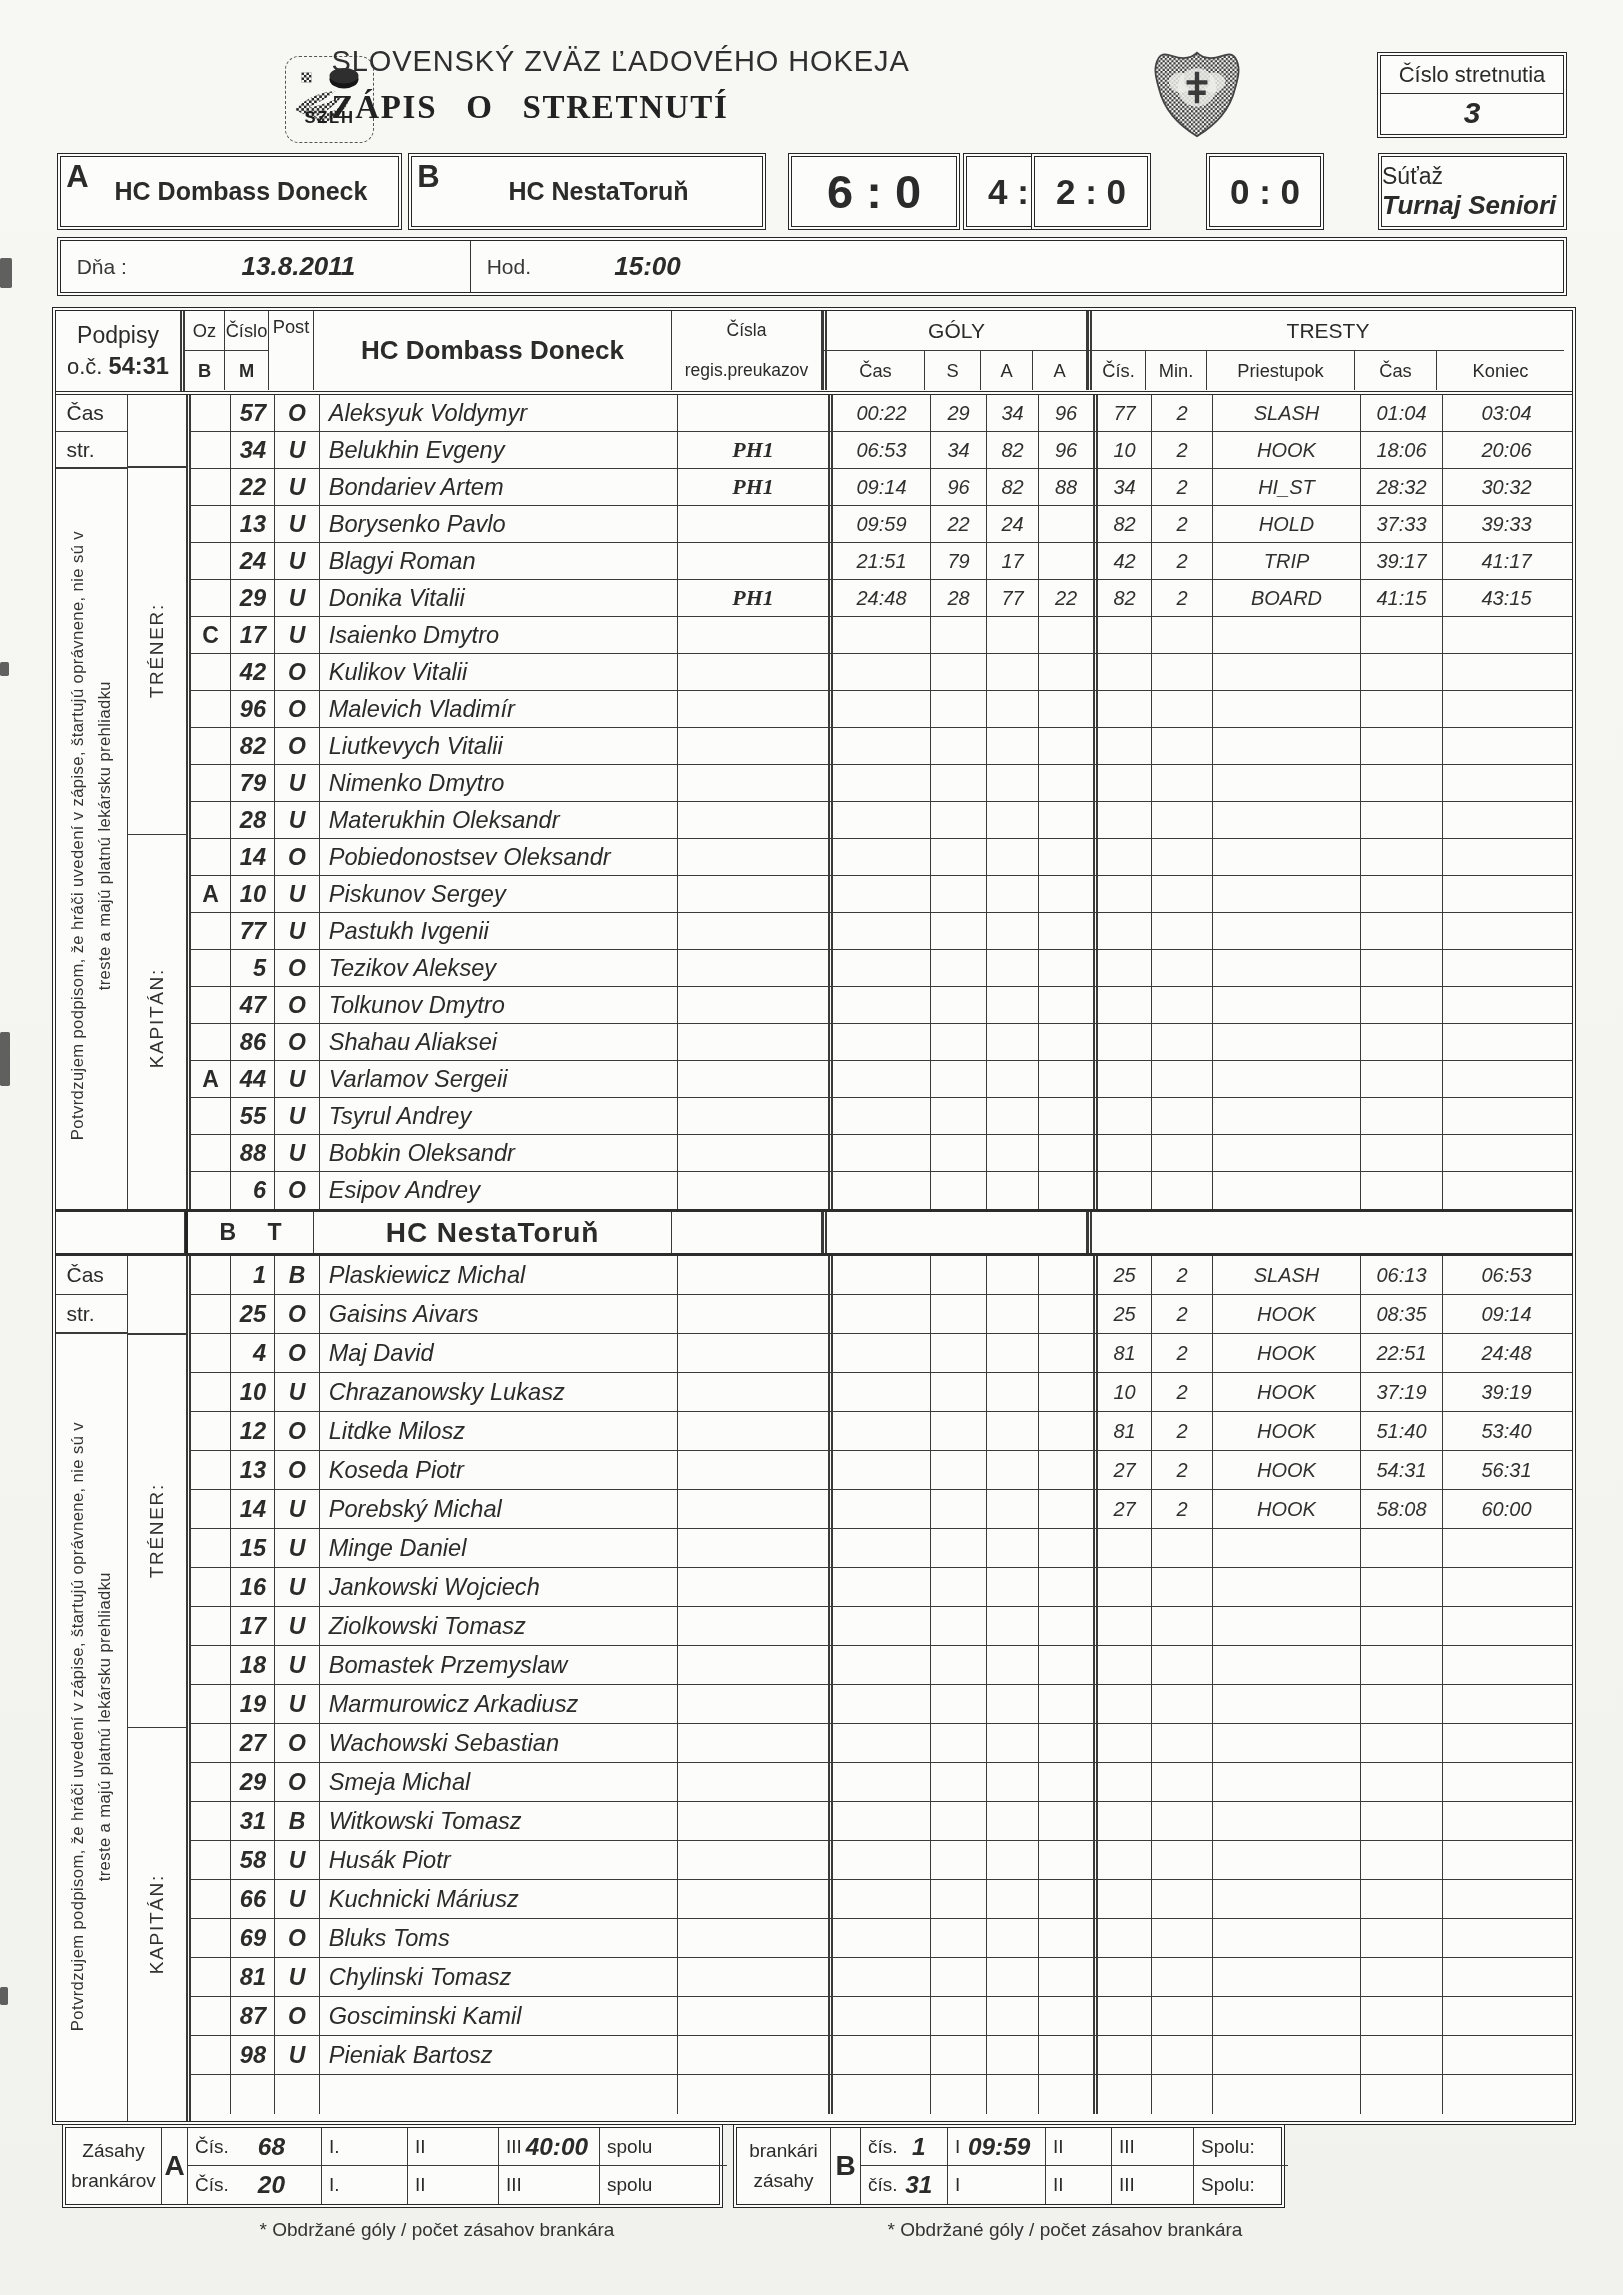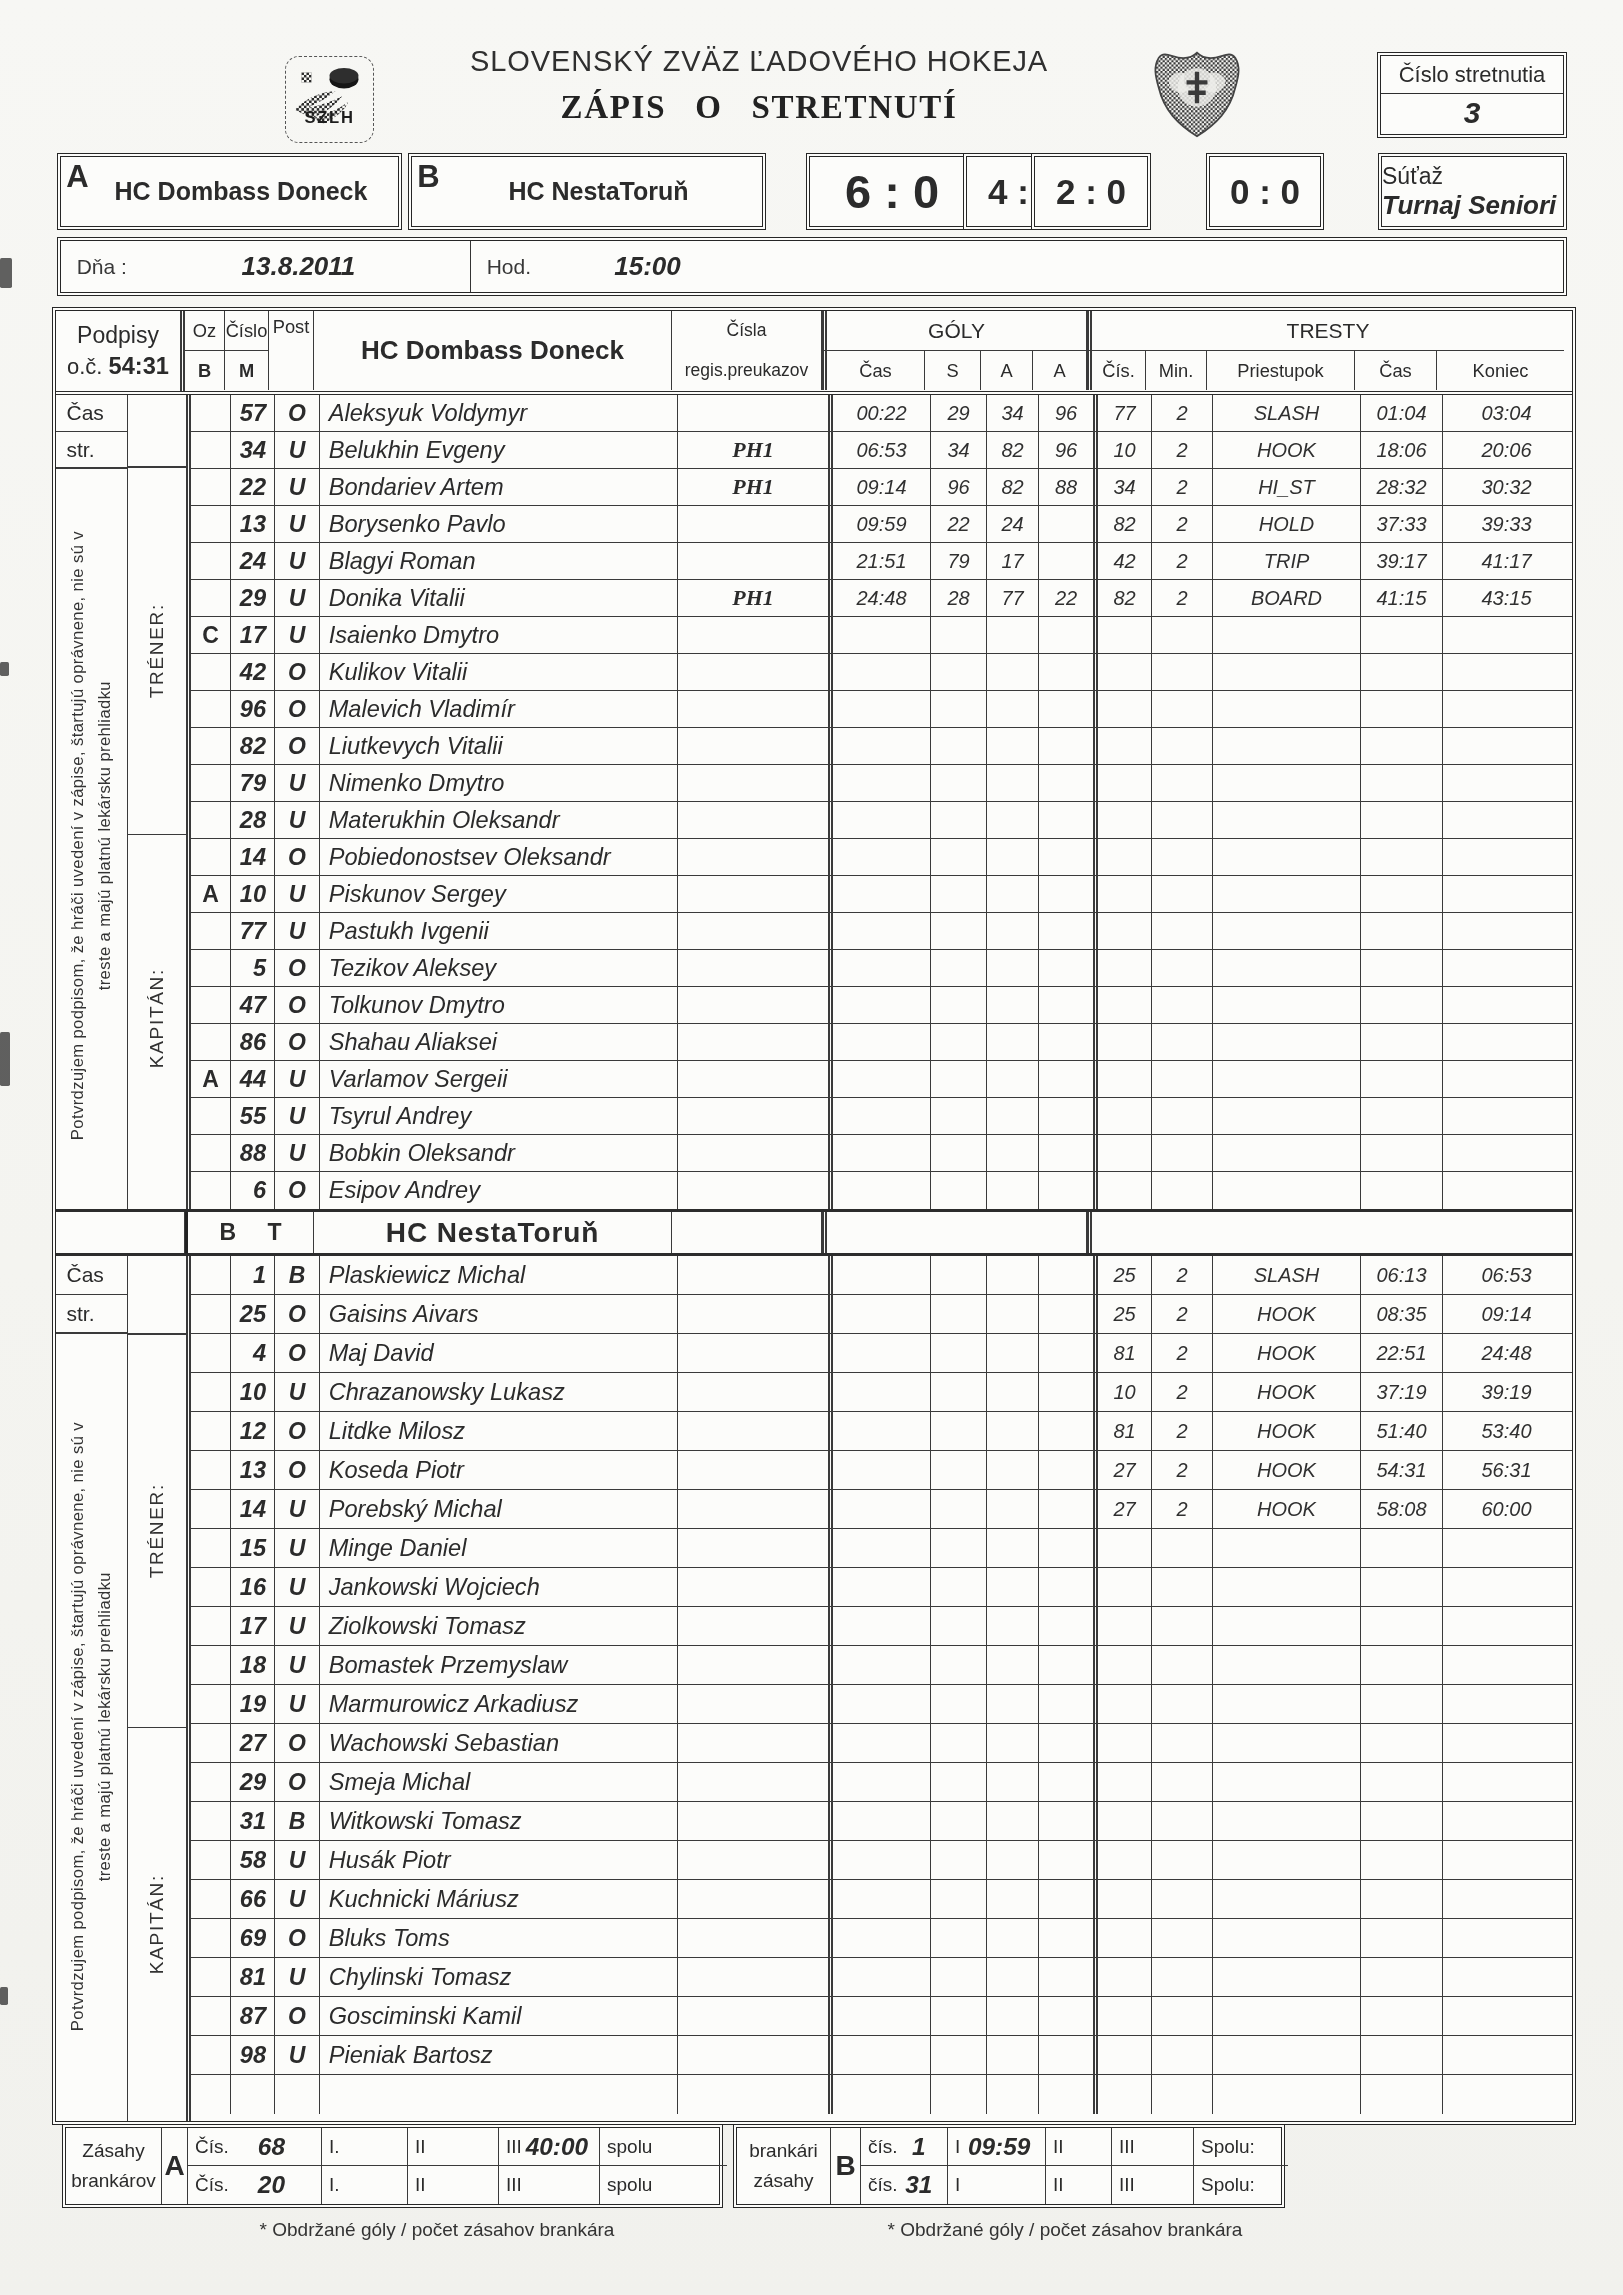--- a/index.html
+++ b/index.html
@@ -6,21 +6,21 @@
   html,body { width:1623px; height:2295px; }
   body { font-family:"Liberation Sans", sans-serif; color:#2b2b2b; background:#e9e9e6; }
   .page { position:relative; width:1623px; height:2295px; overflow:hidden;
           background:linear-gradient(180deg,#f7f7f4 0%,#f4f4f0 55%,#f1f1ed 100%); }
 
   
   .smudge { position:absolute; left:0; background:#2e2e2e; border-radius:1.7px; opacity:.75; }
 
   
   .hdr-titles { position:absolute; left:759px; top:45px; transform:translateX(-50%);
-                text-align:center; width:855px; }
+                width:855px; }
   .title1 { font-size:29px; letter-spacing:0.9px; color:#2f2f2f; }
   .title2 { margin-top:10.5px; font-family:"Liberation Serif", serif; font-weight:bold;
             font-size:33px; letter-spacing:1.7px; word-spacing:19px; color:#222; }
   .szlh-logo { position:absolute; left:285px; top:56px; width:89px; height:87px;
                border:1.7px dashed #555; border-radius:14px; }
   .szlh-logo svg { position:absolute; inset:0; }
   .szlh-text { position:absolute; left:0; right:0; bottom:14px; text-align:center;
                font-weight:bold; font-size:16.6px; letter-spacing:1.7px; color:#1d1d1d; }
   .crest { position:absolute; left:1143px; top:49px; width:108px; height:91px; }
 
@@ -189,21 +189,21 @@
 
   <div class="teams-row">
     <div class="tr-box team-box" style="left:0;width:345px;">
       <span class="team-letter">A</span>
       <span class="team-name">HC Dombass Doneck</span>
     </div>
     <div class="tr-box team-box" style="left:351px;width:358px;">
       <span class="team-letter">B</span>
       <span class="team-name">HC NestaToruň</span>
     </div>
-    <div class="tr-box score-box score-big" style="left:749px;width:172px;">6 : 0</div>
+    <div class="tr-box score-box score-big" style="left:731px;width:172px;">6 : 0</div>
     <div class="tr-box score-box score-mid" style="left:906px;width:120px;">4 : 0</div>
     <div class="tr-box score-box score-mid" style="left:974px;width:120px;">2 : 0</div>
     <div class="tr-box score-box score-mid" style="left:1149px;width:118px;">0 : 0</div>
     <div class="tr-box sutaz-box" style="left:1321px;width:189px;">
       <span class="sutaz-label">Súťaž</span>
       <span class="sutaz-value">Turnaj Seniori</span>
     </div>
   </div>
 
   <div class="venue-row">

